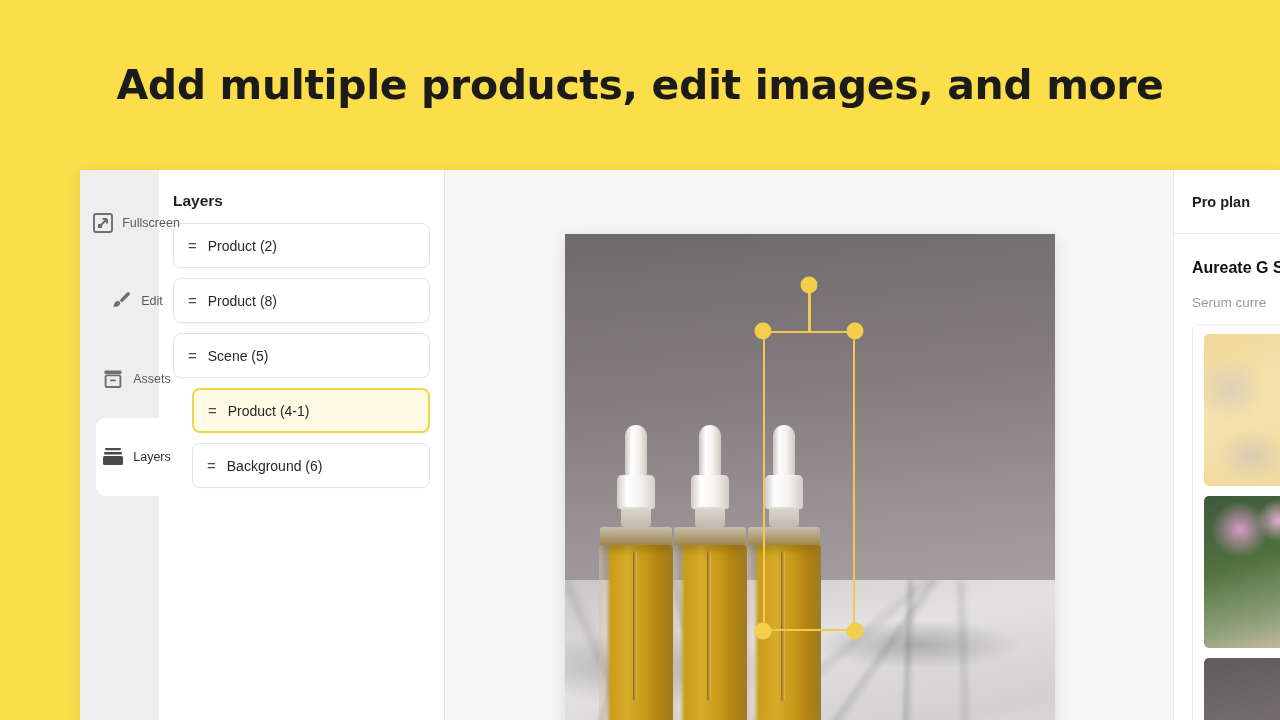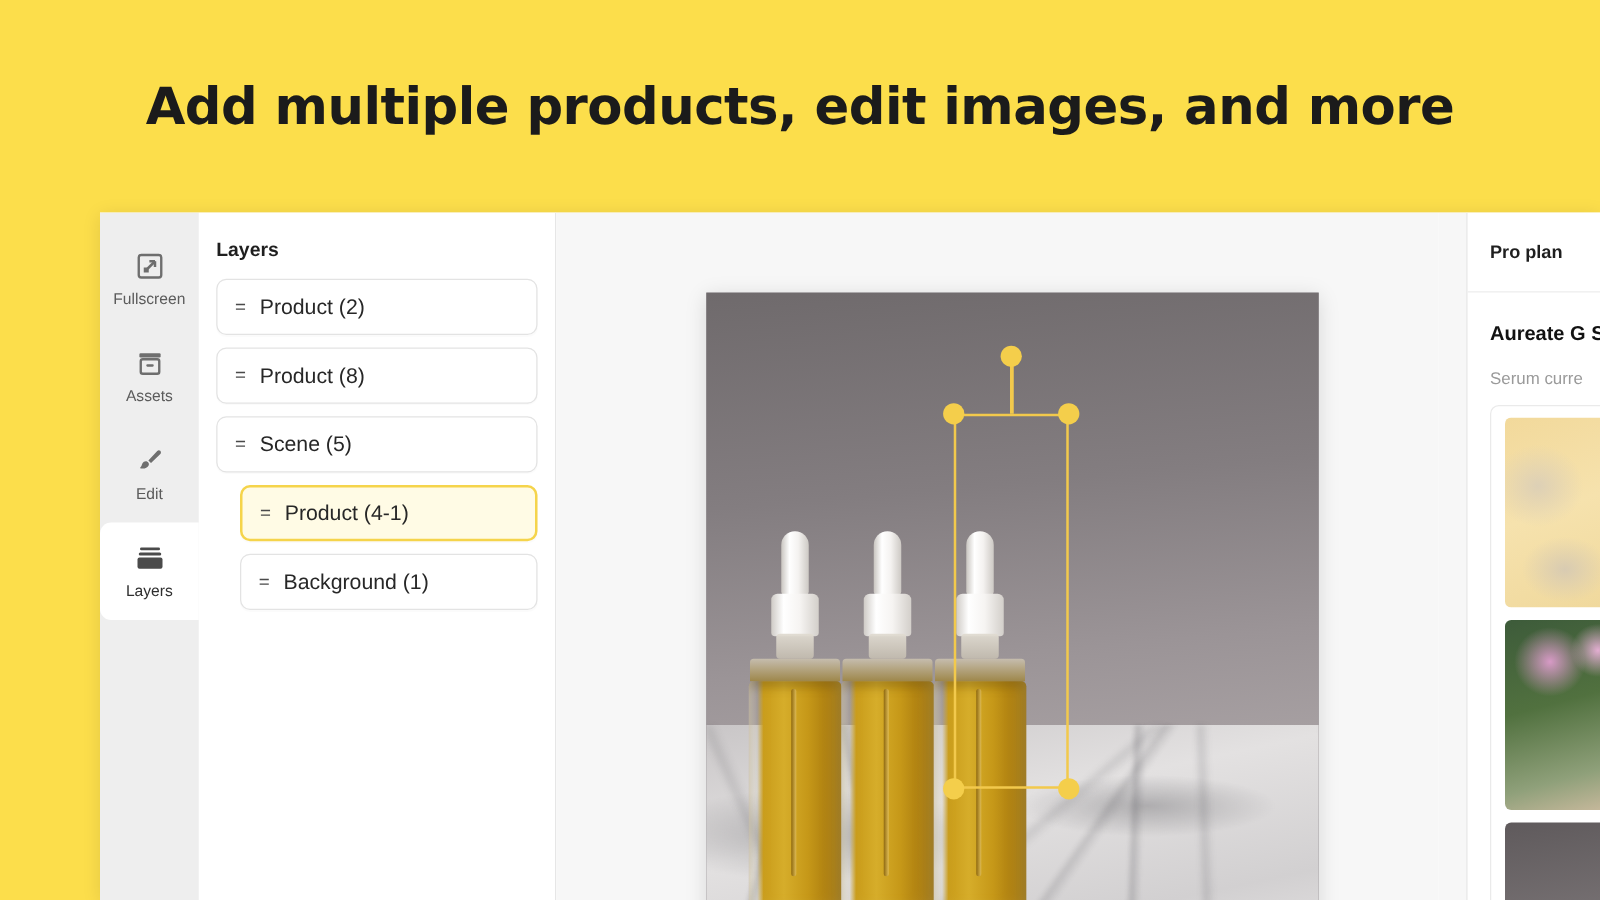--- a/index.html
+++ b/index.html
@@ -44,25 +44,26 @@
     flex: 0 0 79px;
     background: #eeeeee;
     padding-top: 14px;
     position: relative;
   }
   .rail-item {
     position: relative;
     width: 79px;
     height: 78px;
     display: flex;
-    flex-direction: column;
+    flex-direction: row;
     align-items: center;
     justify-content: center;
     gap: 7px;
     cursor: pointer;
+    margin-left: 16px;
   }
   .rail-item .rail-label {
     font-size: 12.5px;
     color: #5b5b5b;
     line-height: 1;
   }
   .rail-item.active {
     background: #ffffff;
     border-radius: 9px 0 0 9px;
   }
@@ -106,21 +107,21 @@
   }
   .drag-handle {
     color: #4a4a4a;
     font-size: 15px;
     margin-right: 11px;
     line-height: 1;
     letter-spacing: 0;
     user-select: none;
   }
   .layer-name {
-    font-size: 17px;
+    font-size: 14px;
     color: #272727;
   }
 
   
   .stage {
     flex: 1 1 auto;
     background: #f7f7f7;
     position: relative;
     min-width: 0;
   }
@@ -373,36 +374,36 @@
             <path d="M16 8 H11.5 M16 8 V12.5" stroke-width="2"></path>
             <rect x="7" y="13" width="4" height="4" fill="#6e6e6e" stroke="none"></rect>
           </svg>
         </span>
         <span class="rail-label">Fullscreen</span>
       </div>
 
       <div class="rail-item">
         <span class="rail-icon">
           <svg width="24" height="24" viewBox="0 0 24 24">
+            <path d="M20.2 3.6c-.7-.7-1.7-.6-2.4.1l-7.1 7.6 2.1 2.1 7.5-7.2c.7-.7.6-1.9-.1-2.6z" fill="#6e6e6e"></path>
+            <path d="M9.6 12.1c-1.3-.5-2.9.1-3.6 1.4-.6 1.1-.5 2.3-1.6 3.2-.4.3-.3.9.2 1 2.6.6 5.4-.4 6.3-2.4.6-1.3.1-2.7-1.3-3.2z" fill="#6e6e6e"></path>
+          </svg>
+        </span>
+        <span class="rail-label">Edit</span>
+      </div>
+
+      <div class="rail-item">
+        <span class="rail-icon">
+          <svg width="24" height="24" viewBox="0 0 24 24">
             <rect x="3.5" y="3.5" width="17" height="3.4" rx="1" fill="#6e6e6e"></rect>
             <rect x="4.6" y="8.4" width="14.8" height="11.6" rx="1.6" fill="none" stroke="#6e6e6e" stroke-width="1.9"></rect>
             <rect x="9" y="12.4" width="6" height="1.9" rx="0.9" fill="#6e6e6e"></rect>
           </svg>
         </span>
         <span class="rail-label">Assets</span>
-      </div>
-
-      <div class="rail-item">
-        <span class="rail-icon">
-          <svg width="24" height="24" viewBox="0 0 24 24">
-            <path d="M20.2 3.6c-.7-.7-1.7-.6-2.4.1l-7.1 7.6 2.1 2.1 7.5-7.2c.7-.7.6-1.9-.1-2.6z" fill="#6e6e6e"></path>
-            <path d="M9.6 12.1c-1.3-.5-2.9.1-3.6 1.4-.6 1.1-.5 2.3-1.6 3.2-.4.3-.3.9.2 1 2.6.6 5.4-.4 6.3-2.4.6-1.3.1-2.7-1.3-3.2z" fill="#6e6e6e"></path>
-          </svg>
-        </span>
-        <span class="rail-label">Edit</span>
       </div>
 
       <div class="rail-item active">
         <span class="rail-icon">
           <svg width="26" height="24" viewBox="0 0 26 24">
             <rect x="5" y="3" width="16" height="2.2" rx="1.1" fill="#4a4a4a"></rect>
             <rect x="4" y="7" width="18" height="2.4" rx="1.2" fill="#4a4a4a"></rect>
             <rect x="3" y="11" width="20" height="9" rx="1.6" fill="#4a4a4a"></rect>
           </svg>
         </span>
@@ -429,21 +430,21 @@
         <span class="layer-name">Scene (5)</span>
       </div>
 
       <div class="layer-row indent selected">
         <span class="drag-handle">=</span>
         <span class="layer-name">Product (4-1)</span>
       </div>
 
       <div class="layer-row indent">
         <span class="drag-handle">=</span>
-        <span class="layer-name">Background (1)</span>
+        <span class="layer-name">Background (6)</span>
       </div>
     </section>
 
     <section class="stage">
       <div class="canvas-wrap">
         <div class="photo">
           <div class="wall"></div>
           <div class="marble"></div>
 
           <div class="bottle" style="left:34px;">

